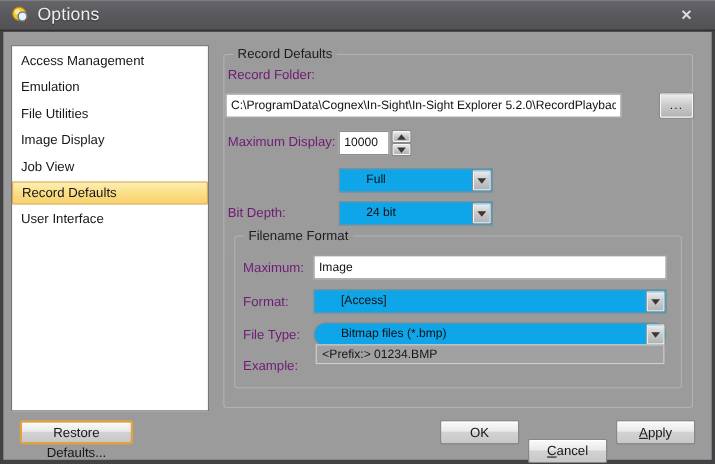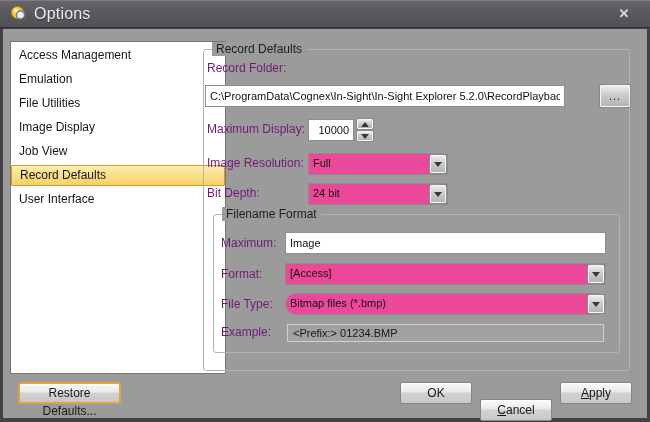--- a/index.html
+++ b/index.html
@@ -28,21 +28,21 @@
     color:#dcdcde; font-size:13px; font-weight:bold; text-align:center;
     line-height:20px; cursor:default;
   }
   
   .body {
     position:absolute; left:3px; top:29px; width:644px; height:389px;
     background:#9b9b9b; color:#1c1c1c; font-size:12px;
   }
   
   .cat-list {
-    position:absolute; left:7px; top:12px; width:216px; height:333px;
+    position:absolute; left:7px; top:12px; width:180px; height:333px;
     background:#ffffff; border:1px solid #767679; overflow:hidden;
   }
   .cat-item {
     height:21px; line-height:21px; padding-left:8px; color:#161616;
     white-space:nowrap; margin-top:3px;
   }
   .cat-item.selected {
     background:linear-gradient(#fdeeb3, #fbe08a 45%, #f7d06b);
     border:1px solid #d5992c; border-radius:1px;
     line-height:19px;
@@ -75,29 +75,29 @@
     border:1px solid #f7f7f7; box-shadow:0 0 0 1px #8a8a8a;
     display:flex; align-items:center; justify-content:center;
     border-radius:1px; cursor:default;
   }
   .browse-btn {
     position:absolute; width:30px; height:22px; font-size:11px; color:#222;
     letter-spacing:1px; line-height:10px;
   }
   
   .combo {
-    position:absolute; height:22px; background:#ec4899;
-    border:1px solid #8d8d8d; display:flex; align-items:stretch;
+    position:absolute; height:22px; background:#0ea5e9;
+    border:1px solid #8d8d8d; display:flex; align-items:stretch;padding-left:20px;
   }
   .combo .val { flex:1; font-size:11px; color:#111; padding:3px 4px 0 4px; white-space:nowrap; overflow:hidden; }
   .combo .arrow-btn { width:16px; margin:1px; }
   .tri-down { width:0; height:0; border-left:4px solid transparent; border-right:4px solid transparent; border-top:5px solid #38383a; }
   .tri-up   { width:0; height:0; border-left:4px solid transparent; border-right:4px solid transparent; border-bottom:5px solid #38383a; }
   
-  .spin-field { position:absolute; width:46px; height:22px;text-align:right; }
+  .spin-field { position:absolute; width:46px; height:22px; }
   .spin-col { position:absolute; width:16px; height:22px; display:flex; flex-direction:column; justify-content:space-between; }
   .spin-col .mini-btn { height:10px; }
   
   .push-btn {
     position:absolute; height:22px; text-align:center;
     background:linear-gradient(#fafafa, #e9e9e9 45%, #d2d2d2 50%, #c8c8c8);
     border:1px solid #868686; border-radius:2px;
     box-shadow:inset 0 1px 0 #ffffff;
     font-size:12px; color:#161616; line-height:20px; cursor:default;
   }
@@ -144,21 +144,20 @@
     <input class="txt spin-field" style="left: 305px; top: 90px;" value="10000">
     <div class="spin-col" style="left:354px; top:90px;">
       <div class="mini-btn">
           <div class="tri-up"></div>
         </div>
       <div class="mini-btn">
           <div class="tri-down"></div>
         </div>
     </div>
 
-    <span class="lbl" style="left:204px; top:127px;">Image Resolution:</span>
     <div class="combo" style="left:305px; top:124px; width:140px;">
       <div class="val">Full</div>
       <div class="mini-btn arrow-btn">
           <div class="tri-down"></div>
         </div>
     </div>
 
     <span class="lbl" style="left:204px; top:157px;">Bit Depth:</span>
     <div class="combo" style="left:305px; top:154px; width:140px;">
       <div class="val">24 bit</div>
@@ -184,20 +183,20 @@
 
     <span class="lbl" style="left:218px; top:268px;">File Type:</span>
     <div class="combo" style="left:282px; top:264px; width:321px;border-radius:11px;">
       <div class="val">Bitmap files (*.bmp)</div>
       <div class="mini-btn arrow-btn">
           <div class="tri-down"></div>
         </div>
     </div>
 
     <span class="lbl" style="left:218px; top:296px;">Example:</span>
-    <div class="readonly-field" style="left:284px; top:295px; width:317px; height:18px;">&lt;Prefix:&gt; 01234.BMP</div>
+    <div class="readonly-field" style="left:284px; top:284px; width:317px; height:18px;">&lt;Prefix:&gt; 01234.BMP</div>
 
     <div class="push-btn focused" style="left:15px; top:353px; width:103px;">Restore Defaults...</div>
     <div class="push-btn" style="left:397px; top:353px; width:72px;">OK</div>
     <div class="push-btn" style="left:477px; top:370px; width:72px;"><u>C</u>ancel</div>
     <div class="push-btn" style="left:557px; top:353px; width:72px;"><u>A</u>pply</div>
   </div>
 </div>
 
 </body></html>

